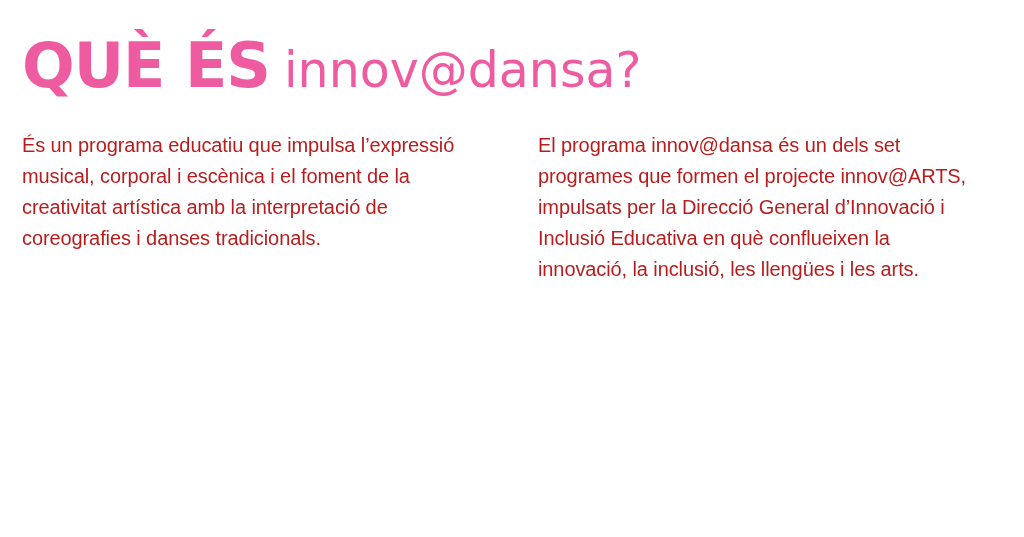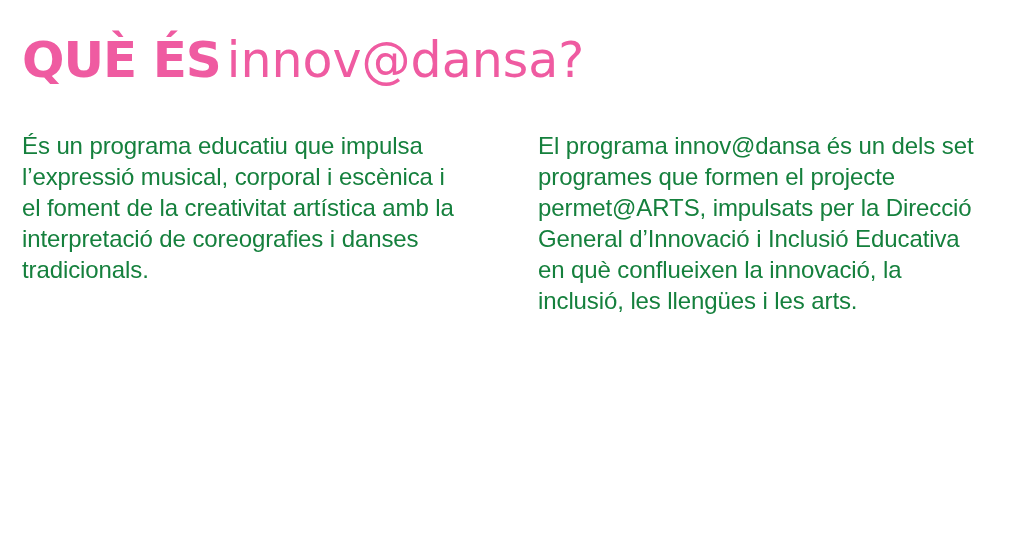--- a/index.html
+++ b/index.html
@@ -27,32 +27,32 @@
   .heading {
     position: absolute;
     left: 22px;
     top: 14px;
     white-space: nowrap;
     line-height: 1;
   }
   .heading-strong {
     font-family: "DejaVu Sans", sans-serif;
     font-weight: 700;
-    font-size: 50px;
+    font-size: 62px;
     letter-spacing: -1px;
     color: #ef5ba1;
     text-transform: uppercase;
   }
   .heading-light {
     font-family: "DejaVu Sans", sans-serif;
     font-weight: 400;
     font-size: 49px;
     letter-spacing: 0px;
     color: #ef5ba1;
-    margin-left: 6px;
+    margin-left: 14px;
   }
 
   
   .columns {
     position: absolute;
     left: 0;
     top: 130px;
     width: 1024px;
     display: flex;
     flex-direction: row;
@@ -66,23 +66,23 @@
     padding-left: 22px;
     padding-right: 60px;
   }
   .col-right {
     width: 504px;
     padding-left: 18px;
     padding-right: 40px;
   }
   .para {
     font-family: "Liberation Sans", sans-serif;
-    font-size: 24px;
+    font-size: 20px;
     line-height: 31px;
-    color: #15803d;
+    color: #b91c1c;
     margin: 0 0 26px 0;
     letter-spacing: -0.1px;
   }
   .para:last-child {
     margin-bottom: 0;
   }
 </style>
 </head>
 <body>
 
@@ -92,18 +92,18 @@
     <span class="heading-strong">QUÈ ÉS</span><span class="heading-light">innov@dansa?</span>
   </h1>
 
   <div class="columns">
 
     <div class="col col-left">
       <p class="para">És un programa educatiu que impulsa l’expressió musical, corporal i escènica i el foment de la creativitat artística amb la interpretació de coreografies i danses tradicionals.</p>
     </div>
 
     <div class="col col-right">
-      <p class="para">El programa innov@dansa és un dels set programes que formen el projecte permet@ARTS, impulsats per la Direcció General d’Innovació i Inclusió Educativa en què conflueixen la innovació, la inclusió, les llengües i les arts.</p>
+      <p class="para">El programa innov@dansa és un dels set programes que formen el projecte innov@ARTS, impulsats per la Direcció General d’Innovació i Inclusió Educativa en què conflueixen la innovació, la inclusió, les llengües i les arts.</p>
     </div>
 
   </div>
 
 </div>
 
 </body></html>

